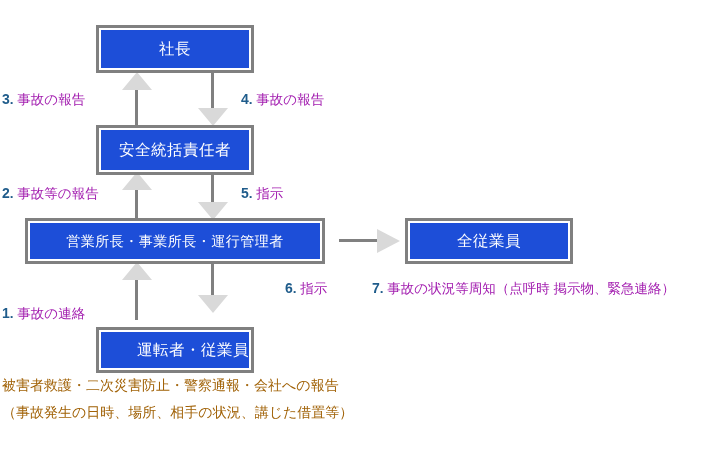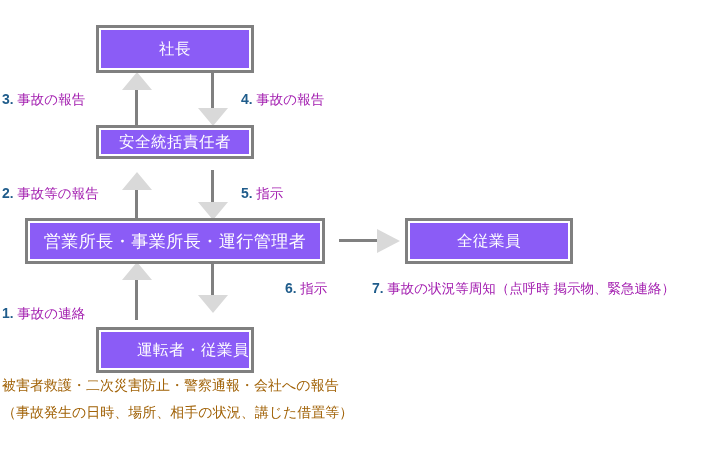--- a/index.html
+++ b/index.html
@@ -16,45 +16,45 @@
   #diagram {
     position: absolute;
     left: 0; top: 0;
     width: 717px; height: 450px;
   }
 
   
   .node {
     position: absolute;
     box-sizing: border-box;
-    background: #8b5cf6;
+    background: #1d4ed8;
     border: 2px solid #ffffff;
     outline: 3px solid #808080;
     outline-offset: 0px;
     color: #ffffff;
     display: flex;
     align-items: center;
     justify-content: center;
     letter-spacing: 0.5px;
   }
   .node .node-label {
     font-size: 15.5px;
     font-weight: 400;
     color: #ffffff;
     white-space: nowrap;
     line-height: 1;
   }
 
   #node-president   { left: 99px;  top: 28px;  width: 152px; height: 42px; }
-  #node-safety      { left: 99px;  top: 128px; width: 152px; height: 28px; }
+  #node-safety      { left: 99px;  top: 128px; width: 152px; height: 44px; }
   #node-managers    { left: 28px;  top: 221px; width: 294px; height: 40px; }
   #node-drivers     { left: 99px;  top: 330px; width: 152px; height: 40px; justify-content: flex-end; }
   #node-allstaff    { left: 408px; top: 221px; width: 162px; height: 40px; align-items: center; }
 
-  #node-managers .node-label { font-size: 17px; }
+  #node-managers .node-label { font-size: 14px; }
 
   
   #arrow-layer {
     position: absolute;
     left: 0; top: 0;
     width: 717px; height: 450px;
     pointer-events: none;
   }
 
   

